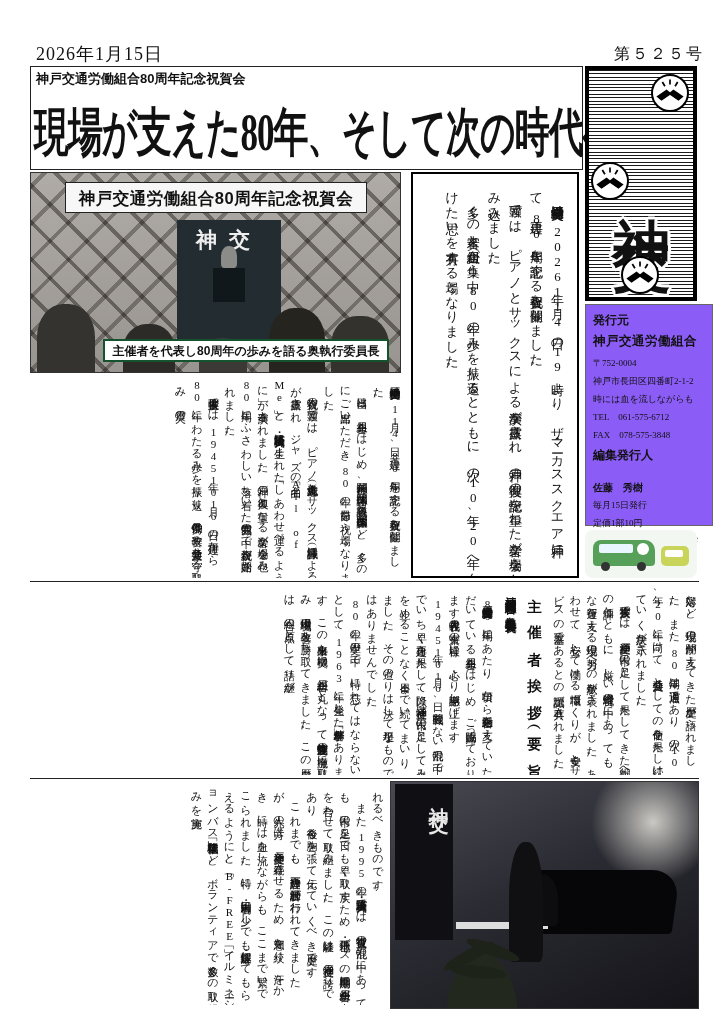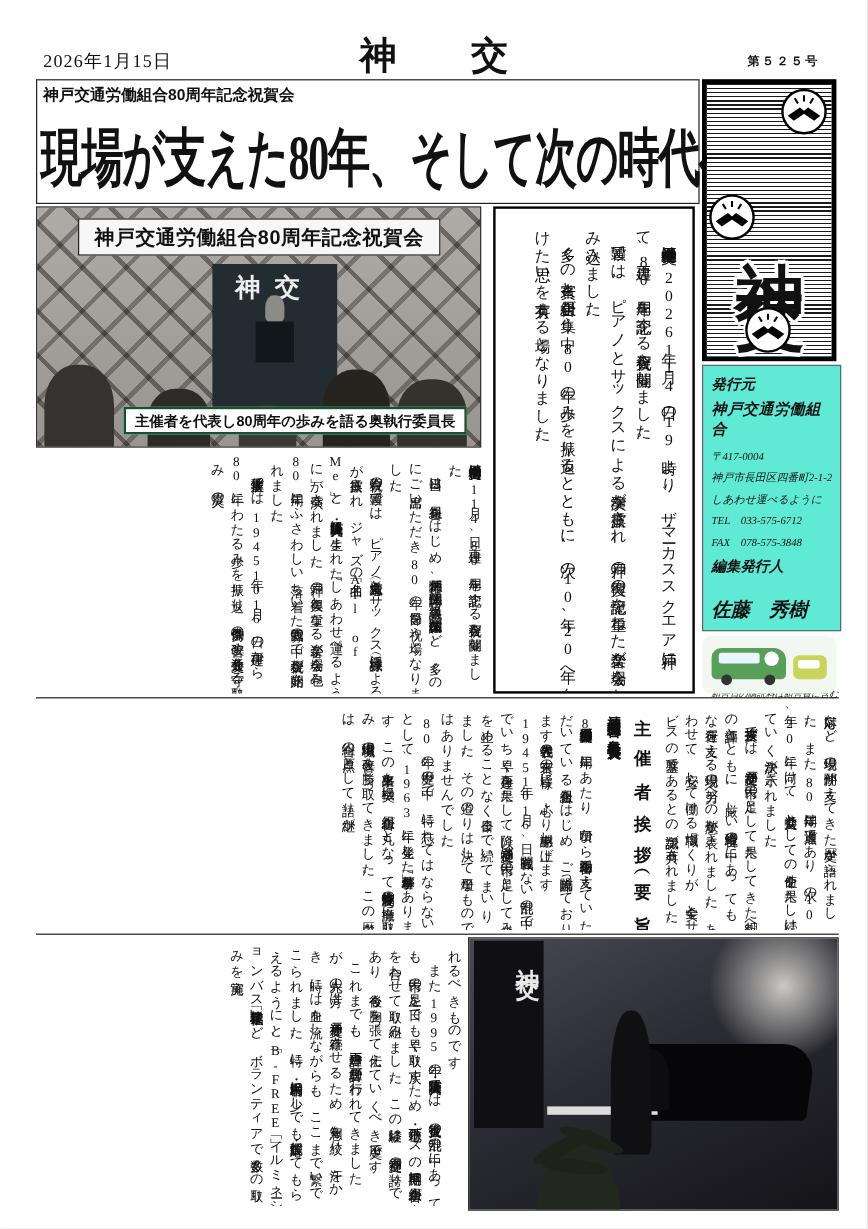--- a/index.html
+++ b/index.html
@@ -1,23 +1,23 @@
 <!DOCTYPE html>
 <html><head>
 <meta charset="utf-8">
 <style>
   html,body{margin:0;padding:0;background:#e8e8e8;}
   .page{position:relative;width:723px;height:1024px;background:#ffffff;margin:0 auto;
         font-family:"Liberation Serif",serif;color:#111;overflow:hidden;
         box-shadow:2px 0 4px rgba(0,0,0,.25);}
   
-  .hdr-date{position:absolute;left:36px;top:42px;font-size:15px;letter-spacing:1px;}
+  .hdr-date{position:absolute;left:36px;top:42px;font-size:18px;letter-spacing:1px;}
   .hdr-title{position:absolute;left:0;top:26px;width:723px;text-align:center;
              font-size:31px;font-weight:bold;}
-  .hdr-issue{position:absolute;right:40px;top:44px;font-size:10px;letter-spacing:2px;font-weight:bold;}
+  .hdr-issue{position:absolute;right:19px;top:44px;font-size:16px;letter-spacing:2px;}
   
   .headline-box{position:absolute;left:30px;top:66px;width:551px;height:102px;
                 border:1px solid #222;background:#fff;}
   .kicker{position:absolute;left:5px;top:3px;font-family:"Liberation Sans",sans-serif;
           font-weight:bold;font-size:13px;}
   .headline-main{position:absolute;left:3px;top:30px;width:545px;white-space:nowrap;
                  font-size:35px;font-weight:900;letter-spacing:-1px;
                  transform:scaleY(1.5);transform-origin:top left;}
   
   .logo-box{position:absolute;left:585px;top:66px;width:112px;height:235px;
@@ -29,28 +29,28 @@
               font-size:58px;font-weight:900;line-height:1;letter-spacing:14px;
               text-shadow:-3px 0 0 #fff,3px 0 0 #fff,0 -3px 0 #fff,0 3px 0 #fff,
                           -2px -2px 0 #fff,2px 2px 0 #fff,-2px 2px 0 #fff,2px -2px 0 #fff;}
   .emblem{position:absolute;width:38px;height:38px;border-radius:50%;
           background:#fff;border:2px solid #000;box-sizing:border-box;}
   .emblem svg{width:100%;height:100%;}
   .emblem.e1{right:4px;top:4px;}
   .emblem.e2{left:2px;top:92px;}
   .emblem.e3{left:32px;bottom:3px;}
   
-  .pub-box{position:absolute;left:585px;top:304px;width:116px;height:222px;
-           border:1px solid #666;box-sizing:border-box;padding:7px 7px;background:#5eead4;font-style:italic;}
+  .pub-box{position:absolute;left:585px;top:304px;width:128px;height:222px;
+           border:1px solid #666;box-sizing:border-box;padding:7px 7px;background:#8b5cf6;}
   .pub-box .b{font-family:"Liberation Sans",sans-serif;font-weight:bold;}
   .pub-label{font-size:12px;margin-bottom:4px;}
   .pub-org{font-size:12.5px;margin-bottom:7px;letter-spacing:.5px;}
   .pub-s{font-size:9px;margin-bottom:5px;white-space:nowrap;}
   .pub-ed-label{font-size:12px;margin:3px 0 17px;}
-  .pub-ed-name{font-size:16px;margin-bottom:19px;}
+  .pub-ed-name{font-size:10px;margin-bottom:4px;}
   .pub-note{font-size:7.5px;white-space:nowrap;}
   
   .mascot{position:absolute;left:585px;top:530px;width:112px;height:48px;
           background:#f2f7f2;border-radius:8px;overflow:hidden;}
   .m-bus{position:absolute;left:8px;top:10px;width:62px;height:26px;background:#57a05a;
          border-radius:8px 10px 4px 4px;}
   .m-win{position:absolute;left:14px;top:14px;width:34px;height:9px;background:#eaf6ff;border-radius:2px;}
   .m-face{position:absolute;left:52px;top:13px;width:12px;height:12px;background:#fff;border-radius:50%;}
   .m-w1,.m-w2{position:absolute;top:32px;width:9px;height:9px;background:#333;border-radius:50%;}
   .m-w1{left:16px;} .m-w2{left:52px;}
@@ -121,21 +121,20 @@
   .caption-bottom{position:absolute;left:424px;top:983px;width:254px;height:23px;background:#fff;
                   border:1px solid #000;font-family:"Liberation Sans",sans-serif;font-weight:bold;
                   font-size:11.5px;text-align:center;line-height:21px;box-sizing:border-box;}
 </style>
 </head>
 <body>
 
 <div class="page">
 
   <div class="hdr-date">2026年1月15日</div>
-  <div class="hdr-title">神　　交</div>
   <div class="hdr-issue">第５２５号</div>
 
   <div class="headline-box">
     <div class="kicker">神戸交通労働組合80周年記念祝賀会</div>
     <div class="headline-main">現場が支えた80年、そして次の時代へ</div>
   </div>
 
   <div class="logo-box">
     <div class="logo-chars">神交</div>
     <div class="emblem e1">
@@ -169,24 +168,24 @@
           </g>
         <polygon points="4,24 16,16 22,21 10,29" fill="#000"></polygon>
         <polygon points="36,24 24,16 18,21 30,29" fill="#000"></polygon>
         </svg>
     </div>
   </div>
 
   <div class="pub-box">
     <div class="pub-label b">発行元</div>
     <div class="pub-org b">神戸交通労働組合</div>
-    <div class="pub-s">〒417-0004</div>
+    <div class="pub-s">〒752-0004</div>
     <div class="pub-s">神戸市長田区四番町2-1-2</div>
-    <div class="pub-s">しあわせ運べるように</div>
-    <div class="pub-s">TEL　033-575-6712</div>
+    <div class="pub-s">時には血を流しながらも</div>
+    <div class="pub-s">TEL　061-575-6712</div>
     <div class="pub-s">FAX　078-575-3848</div>
     <div class="pub-ed-label b">編集発行人</div>
     <div class="pub-ed-name b">佐藤　秀樹</div>
     <div class="pub-s">毎月15日発行</div>
     <div class="pub-s">定価1部10円</div>
     <div class="pub-note">組合員の購読料は組合費に含む</div>
   </div>
 
   <div class="mascot">
     <div class="m-bus"></div>

